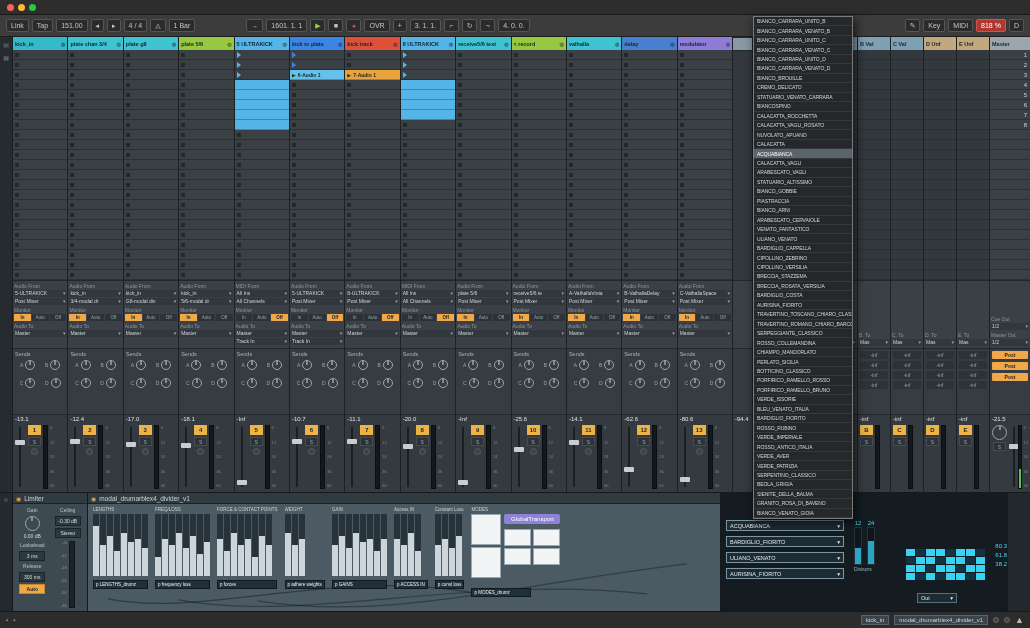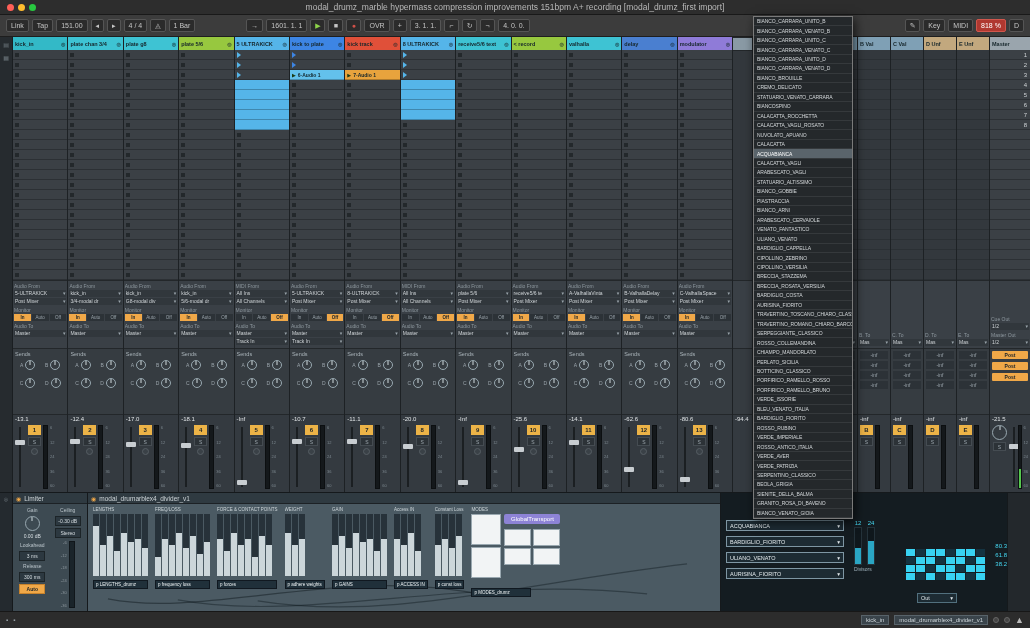--- a/index.html
+++ b/index.html
@@ -134,21 +134,20 @@
 <body>
 
 <div class="window">
 
   <div class="titlebar">
     <div class="lights">
       <span class="light l-red"></span>
       <span class="light l-yel"></span>
       <span class="light l-grn"></span>
     </div>
-    <div class="title-text">modal_drumz_marble hypermass compression improvements 151bpm A+ recording  [modal_drumz_first import]</div>
   </div>
 
   <div class="transport">
     <span class="tbox">Link</span>
     <span class="tbox">Tap</span>
     <span class="tbox">151.00</span>
     <span class="tbox">◂</span>
     <span class="tbox">▸</span>
     <span class="tbox">4 / 4</span>
     <span class="tbox">◬</span>

